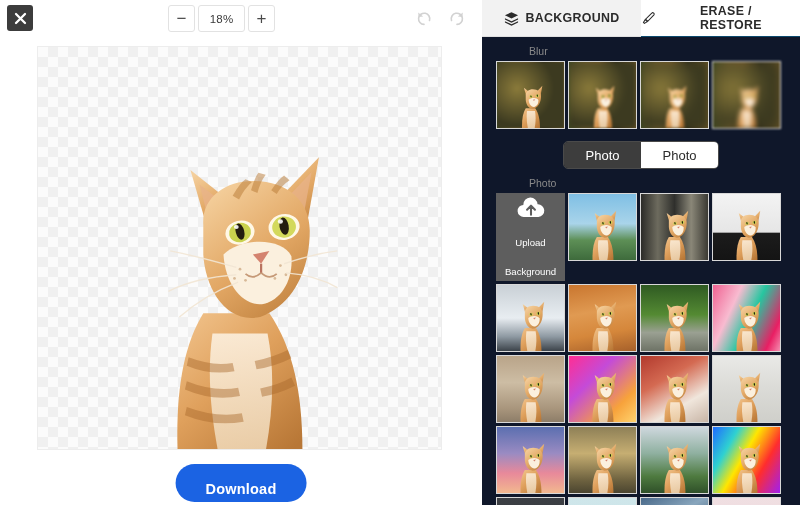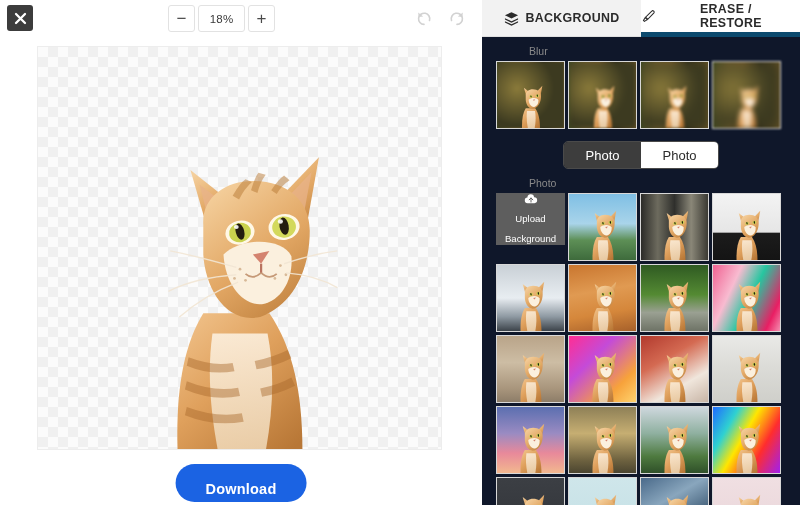--- a/index.html
+++ b/index.html
@@ -121,21 +121,21 @@
     display: flex; align-items: center; justify-content: center;
     gap: 7px;
     font-size: 12.4px;
     font-weight: bold;
     letter-spacing: .3px;
     color: #2b2b2b;
     cursor: pointer;
     background: #f2f2f2;
     border-bottom: 1px solid #e0e0e0;
   }
-  .tab.active { background: #ffffff; border-bottom: 5px solid #0c4a6e; gap: 44px; }
+  .tab.active { background: #ffffff; border-bottom: 1px solid #0c4a6e; gap: 44px; }
   .tab svg { display: block; flex: 0 0 auto; }
 
   .section-label {
     font-size: 10.5px;
     color: #8a8a8a;
     margin: 8px 0 4px 16px;
     padding-left: 31px;
   }
 
   .thumb-row {
@@ -175,25 +175,25 @@
     color: #2b2b2b;
     background: #ffffff;
     cursor: pointer;
   }
   .seg.active { background: #3d3d3d; color: #ffffff; }
 
   .photo-grid { padding: 0 14px; }
   .grid-row { display: flex; gap: 3px; margin-bottom: 3px; }
 
   .upload-tile {
-    width: 69px; height: 52px;
+    width: 69px; height: 88px;
     background: #5e5e5e;
     display: flex; flex-direction: column;
     align-items: center; justify-content: center;
-    gap: 9px;
+    gap: 18px;
     cursor: pointer;
     flex: 0 0 69px;
     border: 1px solid #5e5e5e;
   }
   .upload-tile .u-label {
     color: #fff;
     font-size: 9.6px;
     line-height: 11px;
     text-align: center;
   }

